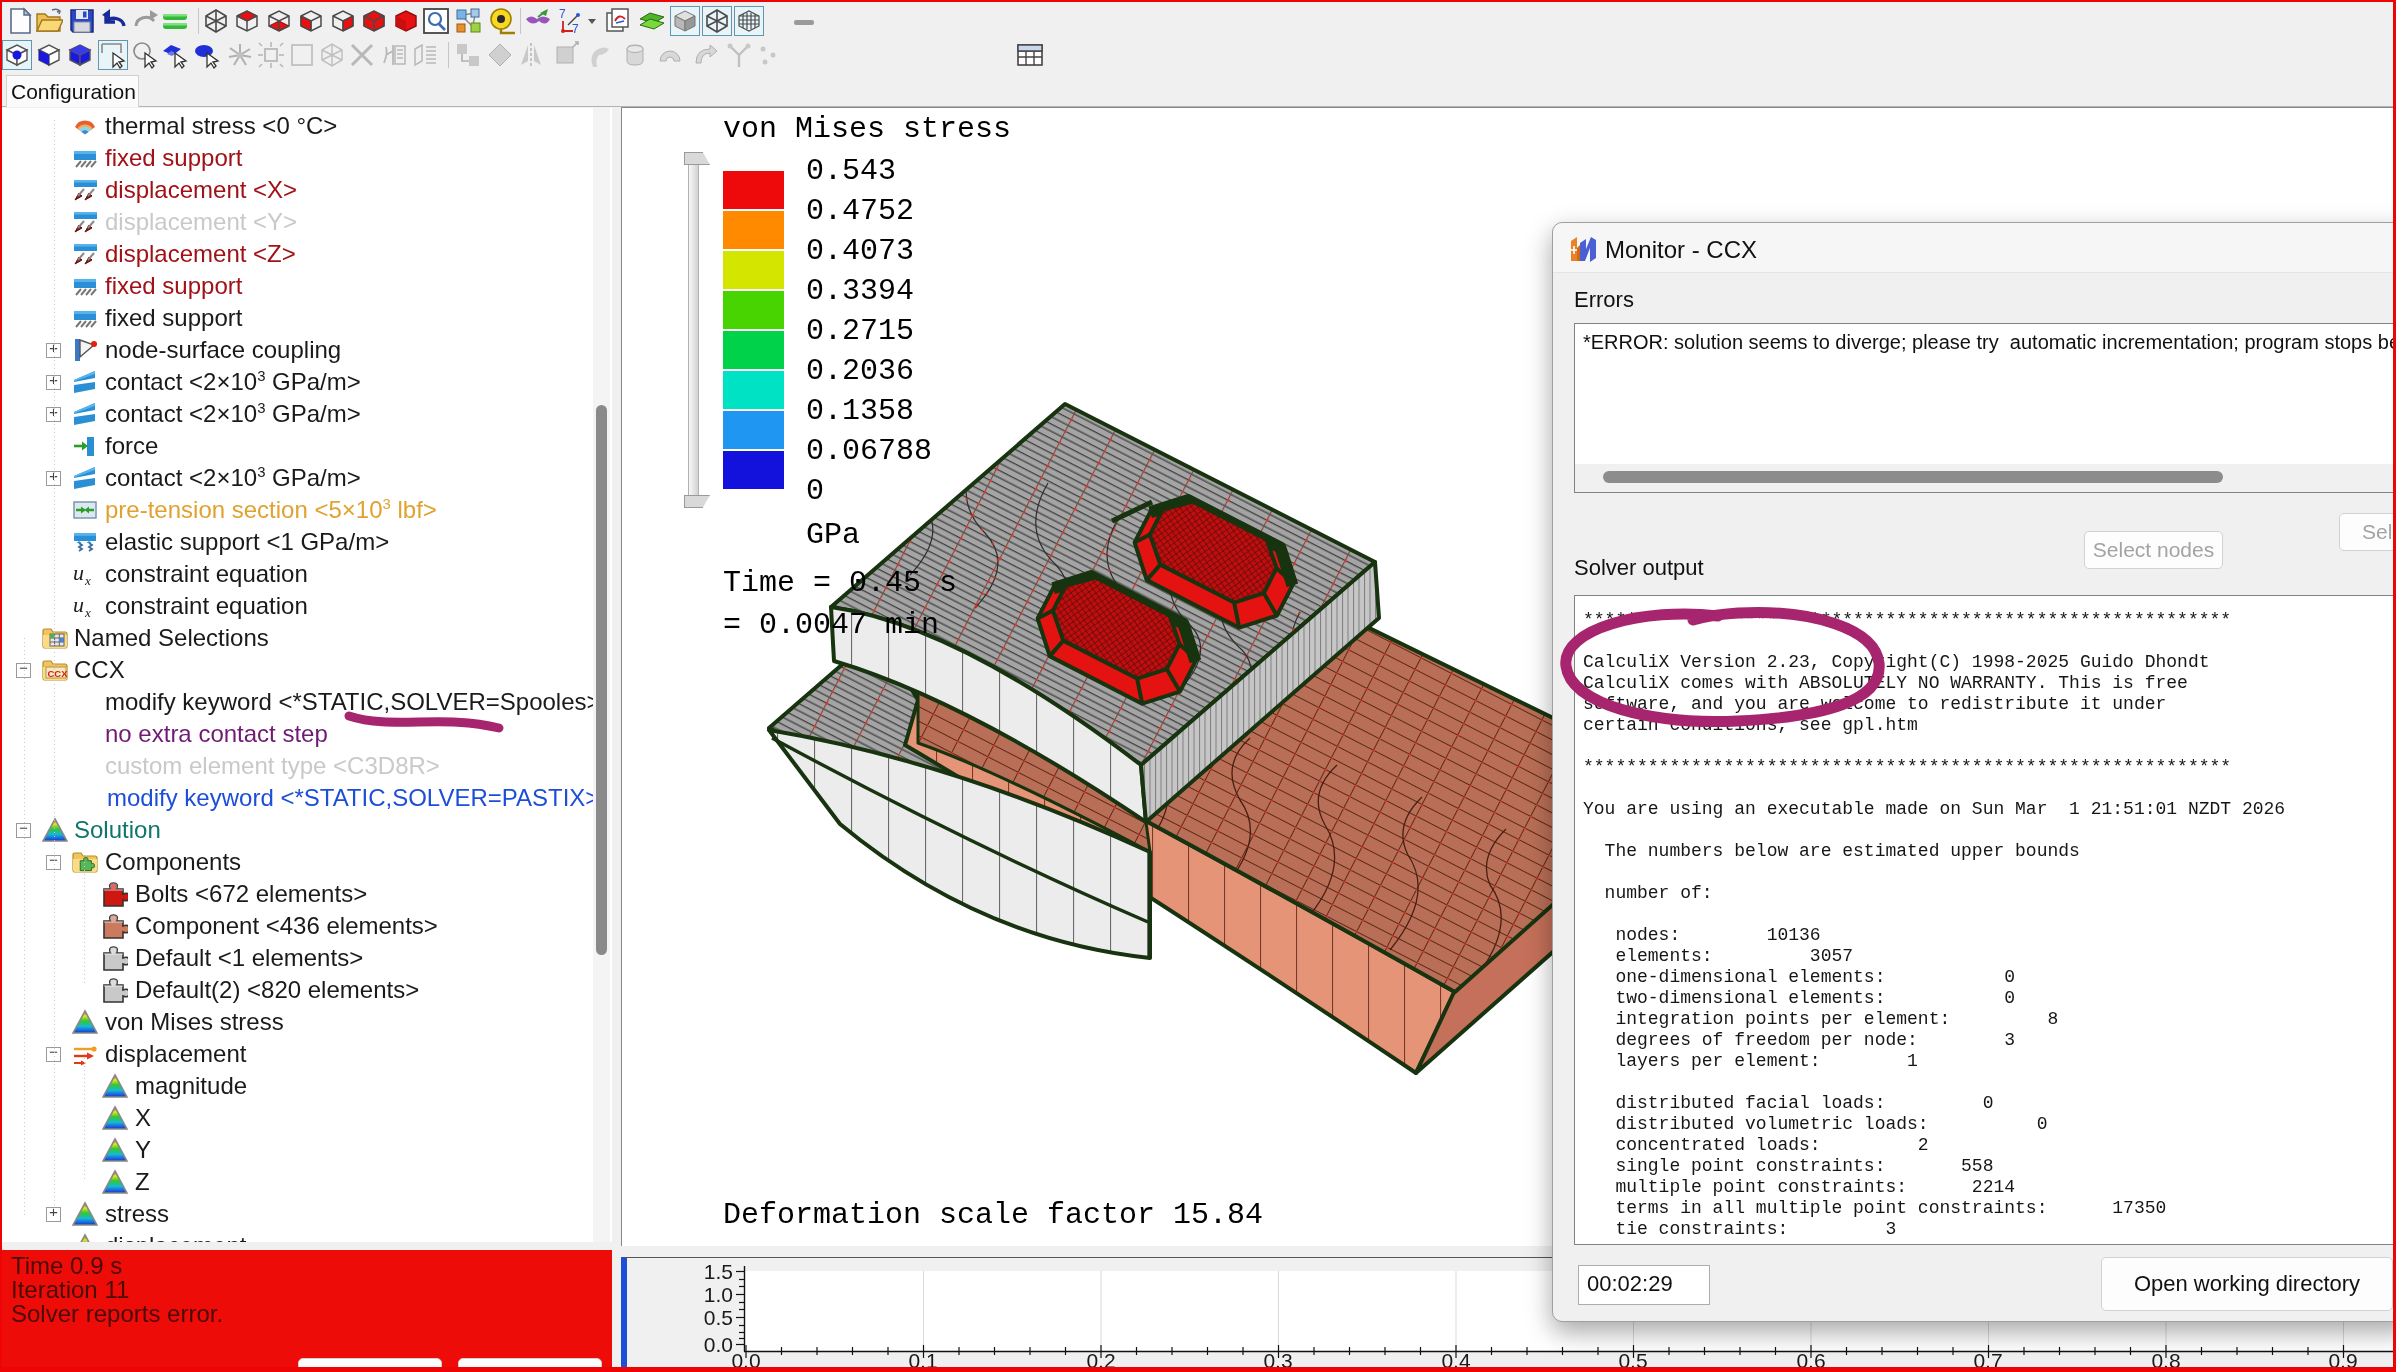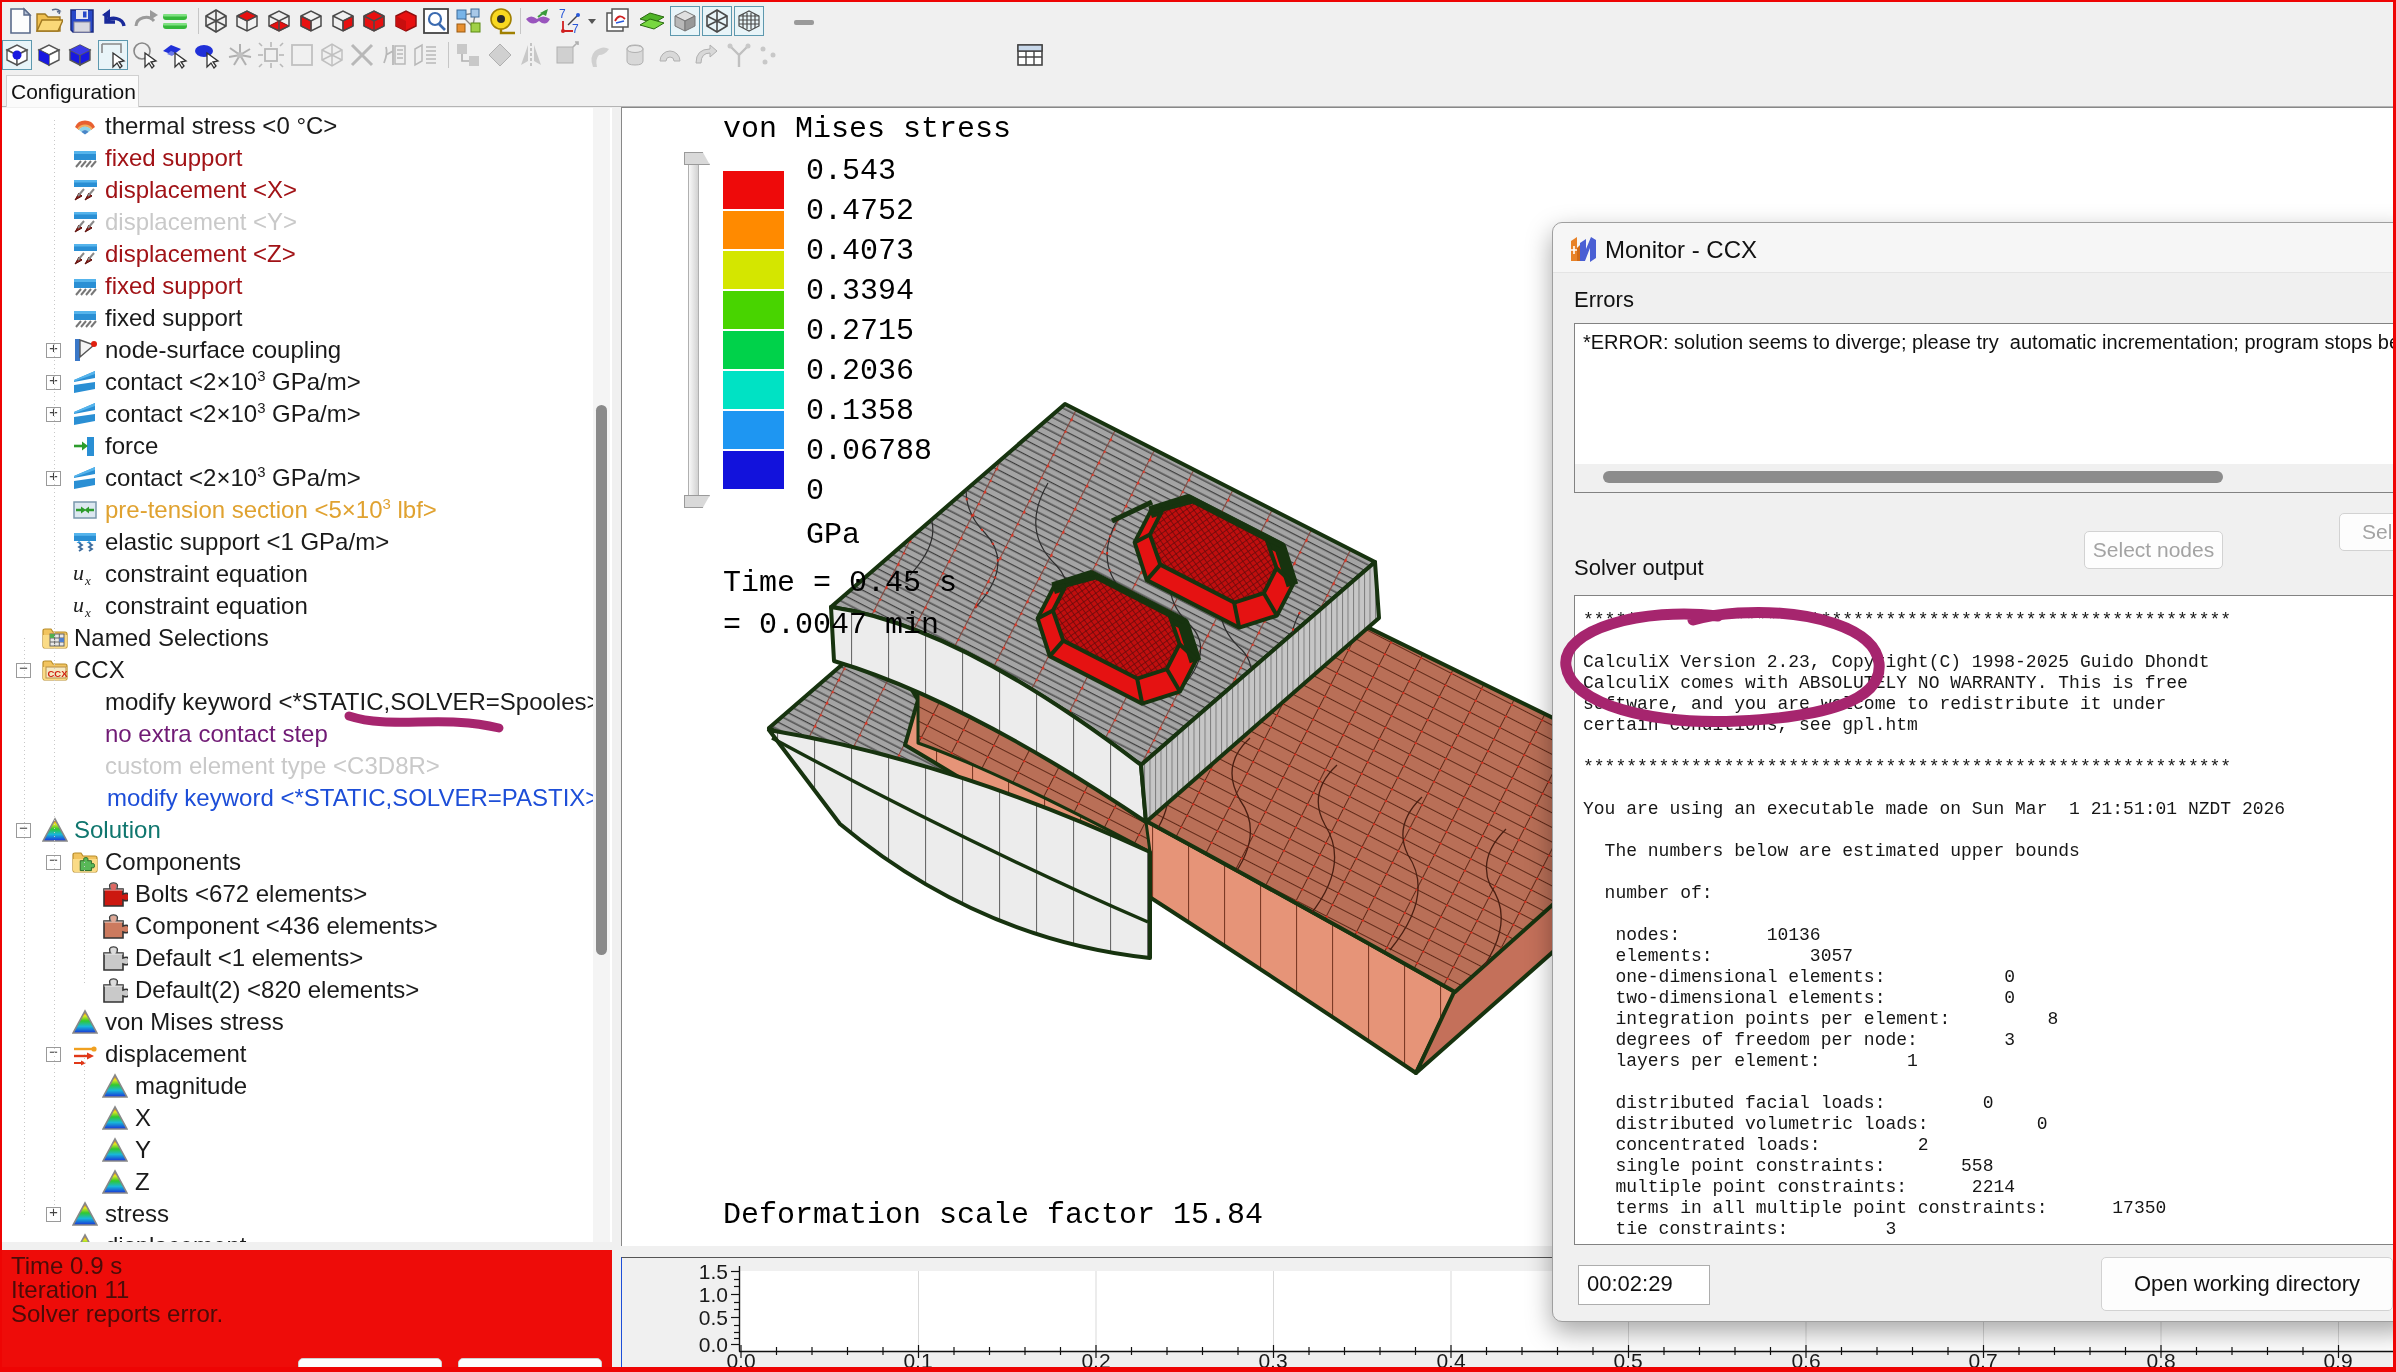--- a/index.html
+++ b/index.html
@@ -24,21 +24,21 @@
 #vscroll{position:absolute;left:591px;top:0;width:17px;height:1134px;background:#f4f4f4}
 #vthumb{position:absolute;left:3px;top:297px;width:11px;height:550px;background:#8a8a8a;border-radius:6px}
 
 #redp{position:absolute;left:2px;top:1250px;width:610px;height:117px;background:#ee0c09;color:#4b0c08;font-size:24px}
 #redp div{position:absolute;left:9px}
 .rbtn{position:absolute;top:108px;width:144px;height:40px;background:#fdfdfd;border:1px solid #d0d0d0;border-radius:5px}
 
 #v3d{position:absolute;left:621px;top:107px;width:1773px;height:1139px;background:#fff;border-left:1px solid #888;border-top:1px solid #888;overflow:hidden}
 .mono{position:absolute;font-family:"Liberation Mono",monospace;color:#000}
 
-#chart{position:absolute;left:621px;top:1257px;width:1773px;height:110px;background:#f0f0f0;border-left:1px solid #1d4ed8;border-top:1px solid #555;overflow:hidden}
+#chart{position:absolute;left:621px;top:1257px;width:1773px;height:110px;background:#f0f0f0;border-left:6px solid #1d4ed8;border-top:1px solid #555;overflow:hidden}
 
 #dlg{position:absolute;left:1552px;top:222px;width:860px;height:1100px;background:#f0f0f0;border:1px solid #9f9f9f;border-radius:10px;box-shadow:0 10px 26px rgba(0,0,0,.35);overflow:hidden}
 #dlg .lbl{position:absolute;font-size:22px;color:#111}
 .wbox{position:absolute;background:#fff;border:1px solid #828282}
 .btn{position:absolute;background:#fdfdfd;border:1px solid #d2d2d2;border-radius:5px;font-size:21px;text-align:center}
 #console{position:absolute;left:29px;top:380px;font-family:"Liberation Mono",monospace;font-size:18px;line-height:21px;color:#161616;white-space:pre}
 </style></head>
 <body>
 
 <div id="tb1">

